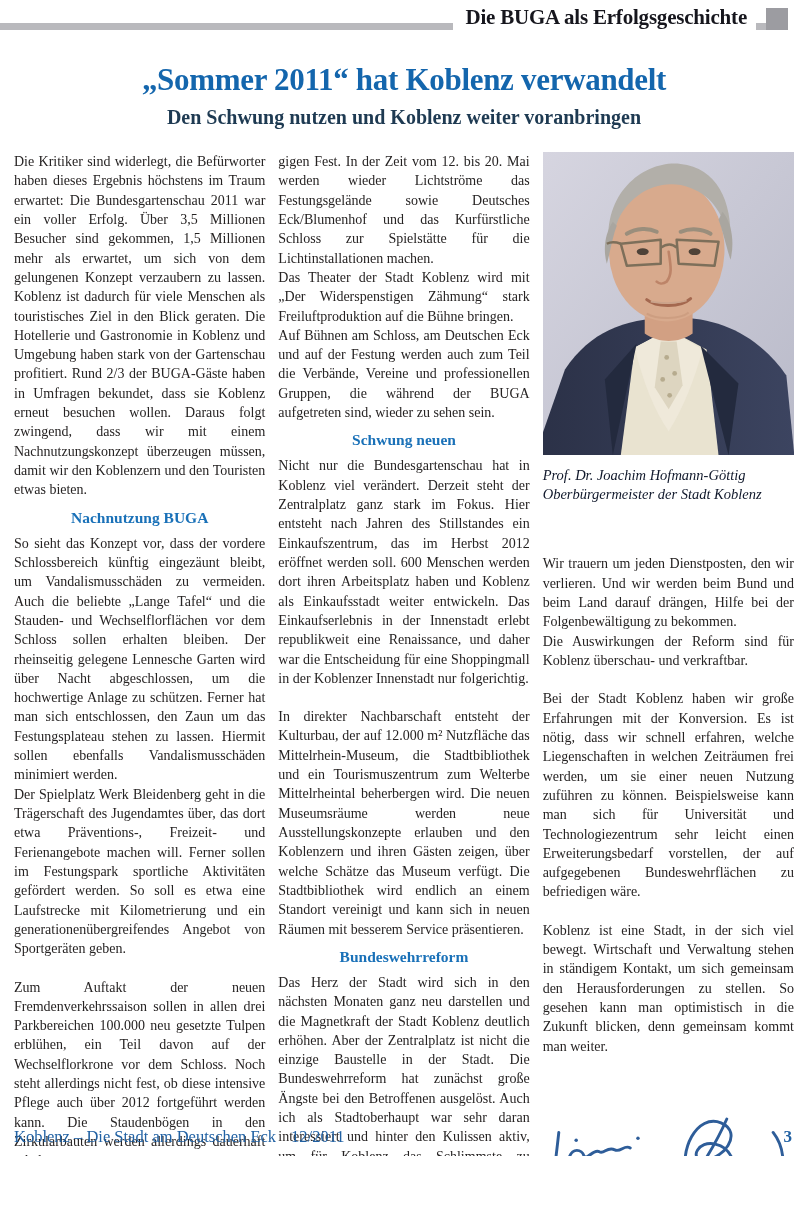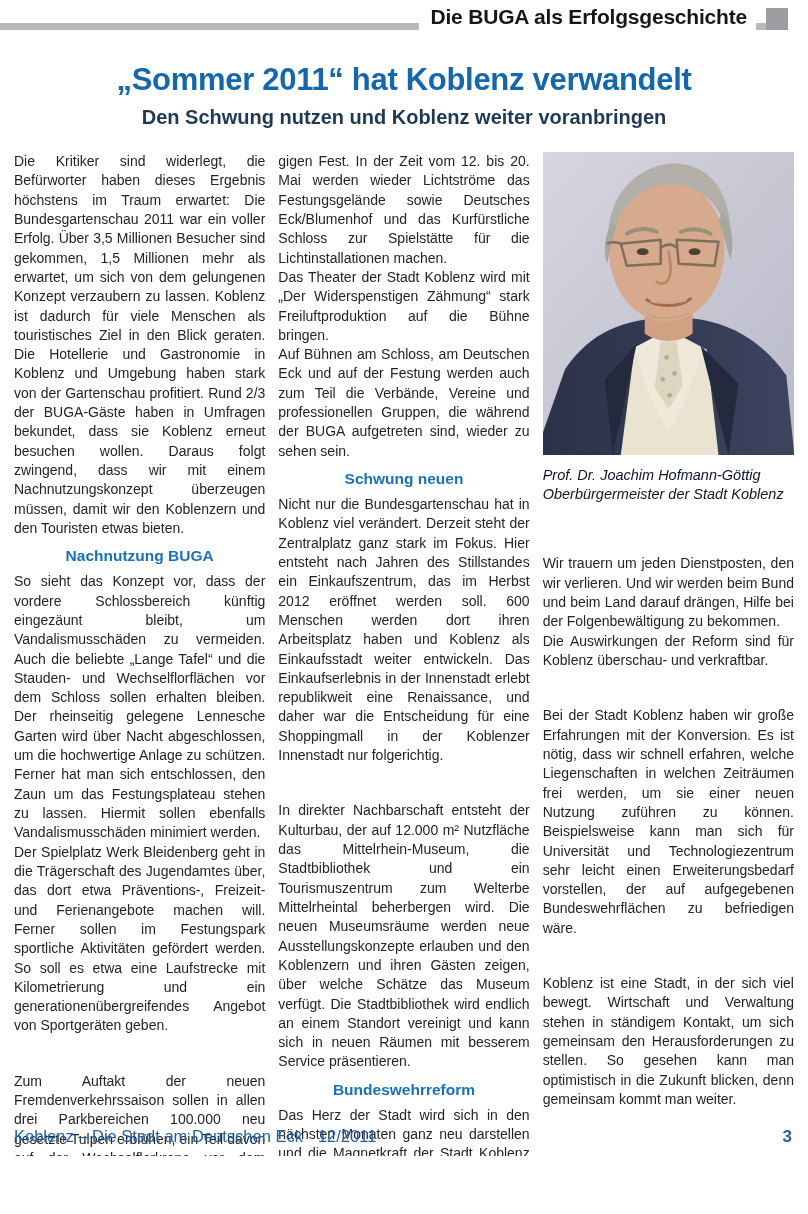--- a/index.html
+++ b/index.html
@@ -1,21 +1,21 @@
 <!DOCTYPE html>
 <html lang="de"><head>
 <meta charset="utf-8">
 <style>
   html,body{margin:0;padding:0;background:#ffffff;}
   .page{
     position:relative;
     width:808px;height:1156px;
     background:#ffffff;
     overflow:hidden;
-    font-family:Liberation Sans, sans-serif;
+    font-family:Liberation Serif, serif;
     color:#262323;
   }
   
   .header{position:relative;height:34px;margin-top:4px;}
   .header-bar{
     position:absolute;top:19px;left:0;right:20px;height:7px;
     background:#b9b9bd;
   }
   .header-square{
     position:absolute;top:4px;right:20px;width:22px;height:22px;
@@ -46,21 +46,21 @@
     padding:0 14px;
     margin-top:23px;
   }
   .col{flex:1 1 0;min-width:0;}
   .body-p{
     margin:0;
     font-size:14px;line-height:1.38;
     text-align:justify;
     color:#262323;
   }
-  .body-p.gap{margin-top:36px;}
+  .body-p.gap{margin-top:19px;}
   .col-heading{
     margin:9px 0 7px;
     text-align:center;
     font-size:15.5px;font-weight:bold;color:#1a71b8;
   }
   
   .photo-frame{margin:2px 0 0;width:100%;}
   .photo-frame svg{display:block;width:100%;height:auto;}
   .photo-caption{
     margin-top:11px;

